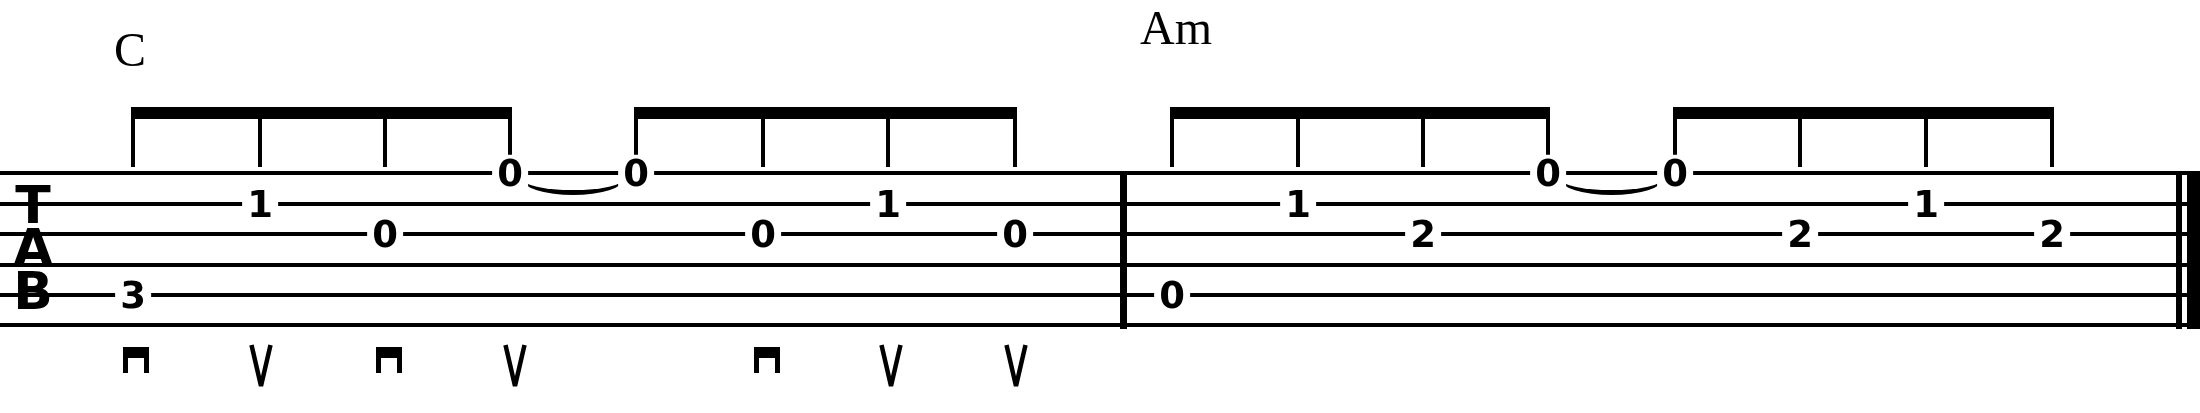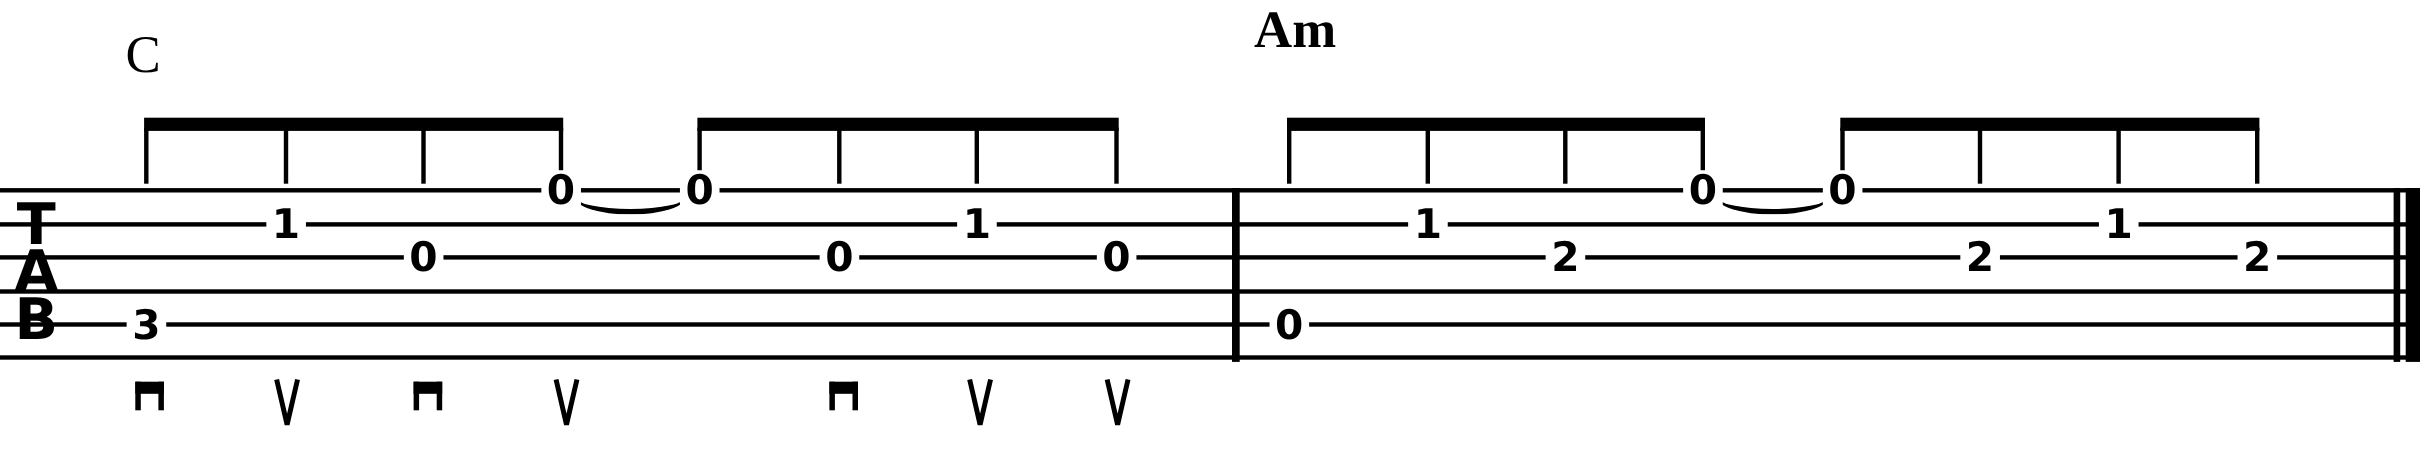--- a/index.html
+++ b/index.html
@@ -56,21 +56,21 @@
     border-left:5px solid #000;
     border-right:5px solid #000;
   }
   .pick-up{position:absolute;}
 </style>
 </head>
 <body>
 
 <div id="stage">
   <div class="chord" id="chord-0" style="left: 114px; top: 26px;">C</div>
-  <div class="chord" id="chord-1" style="left: 1140px; top: 4px; font-weight: bold;">Am</div>
+  <div class="chord" id="chord-1" style="left: 1140px; top: 4px;">Am</div>
 
   <div class="clefletter" id="clef-0" style="left: 33px; top: 207px;">T</div>
   <div class="clefletter" id="clef-1" style="left: 33px; top: 250px;">A</div>
   <div class="clefletter" id="clef-2" style="left: 33px; top: 293px;">B</div>
 
   <div id="layer-staff">
       <div class="hline" style="left: 0px; width: 2200px; top: 171px; height: 4px;"></div>
       <div class="hline" style="left: 0px; width: 2200px; top: 202px; height: 4px;"></div>
       <div class="hline" style="left: 0px; width: 2200px; top: 232px; height: 4px;"></div>
       <div class="hline" style="left: 0px; width: 2200px; top: 263px; height: 4px;"></div>

